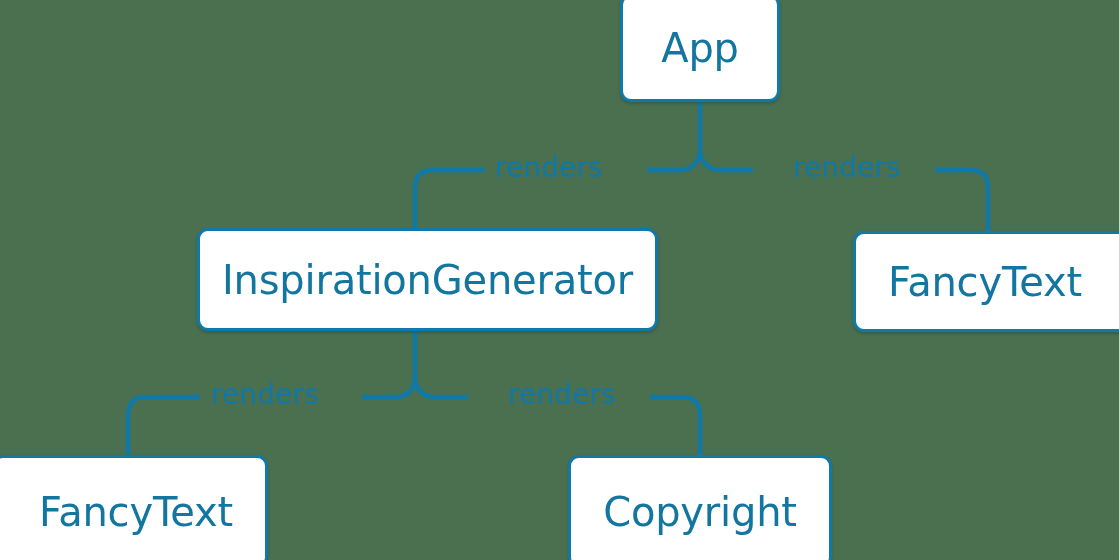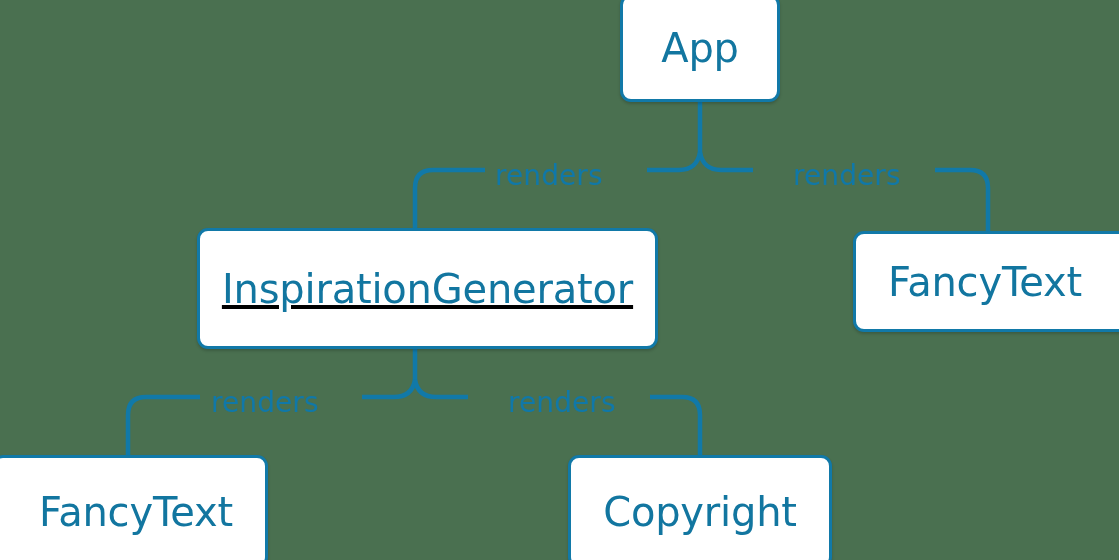--- a/index.html
+++ b/index.html
@@ -43,39 +43,38 @@
     font-family: "DejaVu Sans", sans-serif;
     font-size: 40px;
     font-weight: 400;
     letter-spacing: -0.2px;
     white-space: nowrap;
     line-height: 1;
     text-align: center;
   }
   
   #node-app        { left: 620px; top: -6px;  width: 160px; height: 108px; }
-  #node-inspgen    { left: 197px; top: 228px; width: 461px; height: 121px; text-decoration: underline; }
+  #node-inspgen    { left: 197px; top: 228px; width: 461px; height: 103px; }
   #node-fancy-right{ left: 853px; top: 231px; width: 280px; height: 101px; }
   #node-fancy-left { left: -8px;  top: 455px; width: 276px; height: 113px; }
   #node-copyright  { left: 568px; top: 455px; width: 264px; height: 113px; }
 
   #node-fancy-right .node-label { transform: translateX(-8px); }
   #node-fancy-left  .node-label { transform: translateX(6px); }
 
   .edge-label {
     position: absolute;
     color: #1078a8;
     font-family: "DejaVu Sans", sans-serif;
     font-size: 28px;
     font-weight: 500;
     letter-spacing: 0.1px;
     white-space: nowrap;
     line-height: 1;
     z-index: 2;
-    margin-top: 8px;
   }
   #label-app-inspgen   { left: 495px; top: 154px; }
   #label-app-fancy     { left: 793px; top: 154px; }
   #label-ig-fancy      { left: 211px; top: 381px; }
   #label-ig-copyright  { left: 508px; top: 381px; }
 </style>
 </head>
 <body>
 
 <div id="diagram">

